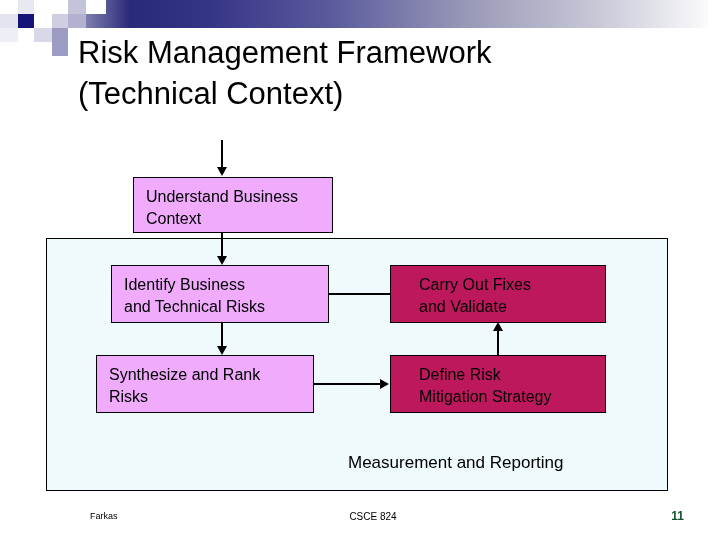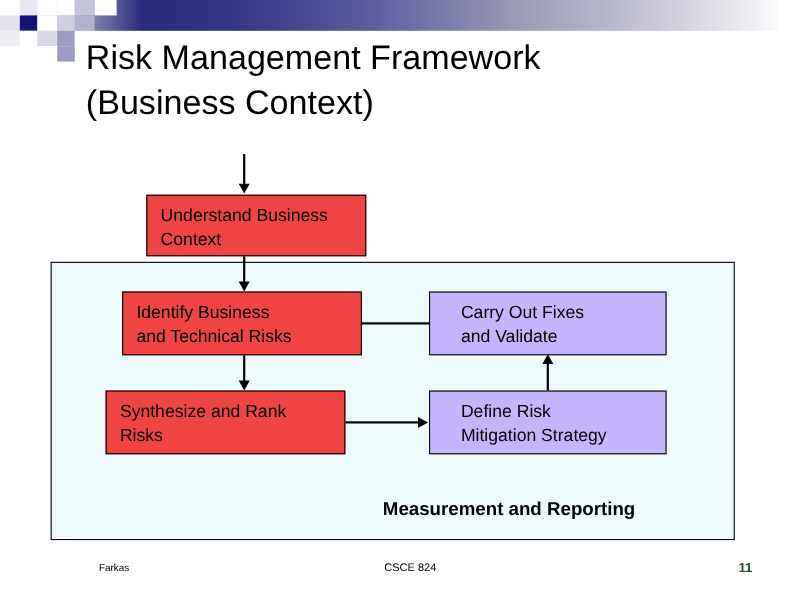--- a/index.html
+++ b/index.html
@@ -65,24 +65,24 @@
 
   
   .pbox {
     position: absolute;
     border: 1px solid #000000;
     box-sizing: border-box;
     font-size: 16px;
     line-height: 22px;
     padding: 8px 0 0 12px;
     color: #000000;
-    background: #ef4444;
+    background: #f0abfc;
   }
   .pbox.tinted {
-    background: #c4b5fd;
+    background: #be185d;
     border: 1px solid #000000;
   }
   .pbox.centerish {
     padding-left: 28px;
   }
 
   #box-understand { left: 133px; top: 177px;  width: 200px; height: 56px; }
   #box-identify   { left: 96px;  top: 265px;  width: 218px; height: 58px; margin-left: 15px; }
   #box-synth      { left: 96px;  top: 355px;  width: 218px; height: 58px; }
   #box-carry      { left: 390px; top: 265px;  width: 216px; height: 58px; }
@@ -121,21 +121,21 @@
     border-bottom: 5px solid transparent;
     border-left: 9px solid #000000;
   }
 
   
   .measure-label {
     position: absolute;
     left: 348px;
     top: 453px;
     font-size: 17px;
-    font-weight: bold;
+    font-weight: normal;
     color: #000000;
   }
 
   
   .footer-left {
     position: absolute;
     left: 42px;
     top: 511px;
     font-size: 9px;
     color: #000000;
@@ -183,21 +183,21 @@
   <div class="deco-sq" style="left:18px; top:28px; width:16px; height:14px; background:#ffffff;"></div>
   <div class="deco-sq" style="left:34px; top:28px; width:18px; height:14px; background:#d8d8e8;"></div>
   <div class="deco-sq" style="left:52px; top:28px; width:16px; height:14px; background:#9b9bc4;"></div>
   <div class="deco-sq" style="left:68px; top:28px; width:18px; height:14px; background:#ffffff;"></div>
 
   <div class="deco-sq" style="left:34px; top:42px; width:18px; height:14px; background:#ffffff;"></div>
   <div class="deco-sq" style="left:52px; top:42px; width:16px; height:14px; background:#9b9bc4;"></div>
 
   <div class="title">
     <div>Risk Management Framework</div>
-    <div>(Business Context)</div>
+    <div>(Technical Context)</div>
   </div>
 
   <div class="line-v" style="left:221px; top:140px; height:29px;"></div>
   <div class="arrow down" style="left:217px; top:167px;"></div>
 
   <div class="pbox" id="box-understand">
     <div>Understand Business</div>
     <div>Context</div>
   </div>
 

